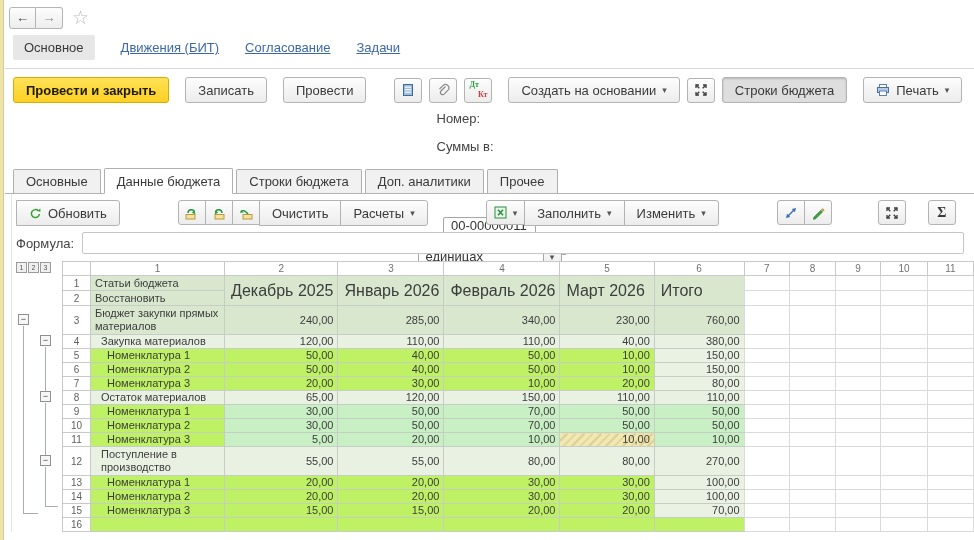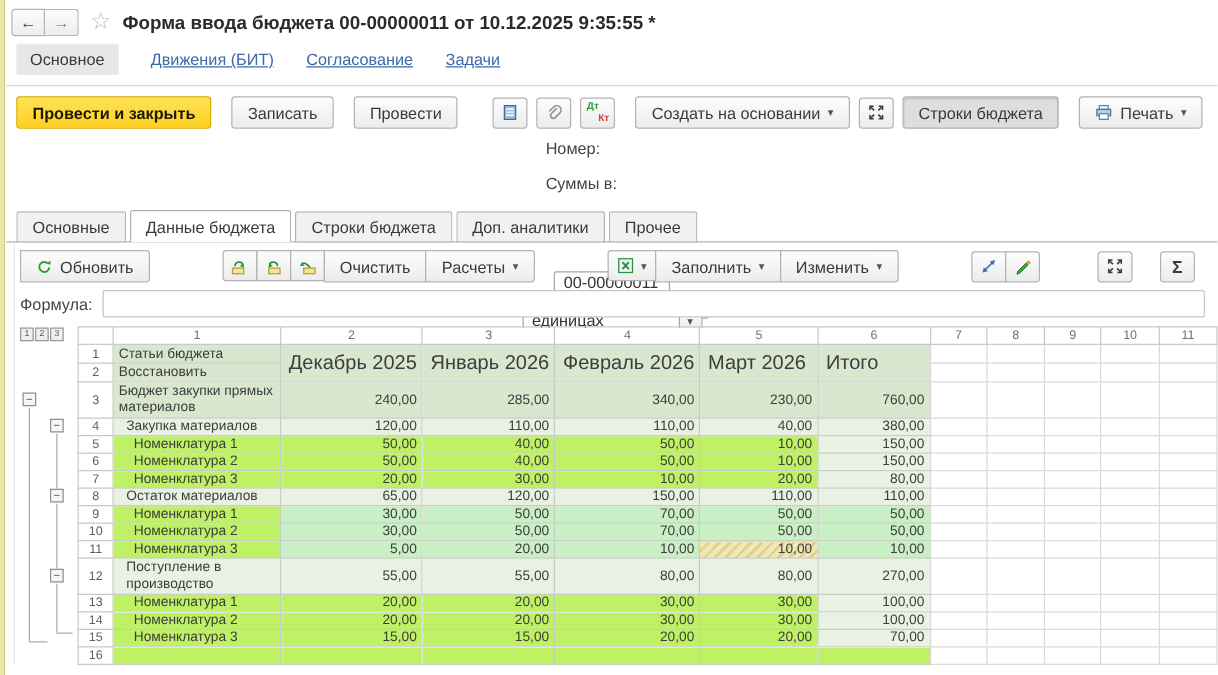--- a/index.html
+++ b/index.html
@@ -28,21 +28,21 @@
   .navtab.active { background:#e7e7e7; padding:5px 11px; border-radius:2px; color:#3a3a3a; }
   .navtab:not(.active) { color:#3b69a8; text-decoration:underline; cursor:pointer; }
 
   
   .toolbar { display:flex; align-items:center; padding:8px 8px 6px 8px; gap:7px; }
   .btn { height:25px; border:1px solid #b3b3b3; border-radius:3px; background:linear-gradient(#fdfdfd,#ececec);
          font-family:inherit; font-size:13px; color:#3a3a3a; padding:12px 12px; display:inline-flex;
          align-items:center; gap:6px; cursor:pointer; white-space:nowrap; }
   .btn.primary { background:linear-gradient(#ffe257,#fed023); border-color:#d6ac00; font-weight:bold; color:#1e1a00; }
   .btn.pressed { background:#dedede; box-shadow:inset 0 1px 2px rgba(0,0,0,.18); }
-  .btn.iconbtn { width:28px; padding:0; justify-content:center; }
+  .btn.iconbtn { width:28px; padding:0; justify-content:center;font-family:Liberation Serif, serif; }
   .arrow { font-size:9px; color:#555; }
   .sp14 { width:14px; } .sp4 { width:2px; }
   .btngroup { display:flex; }
   .btngroup .btn { border-radius:0; margin-left:-1px; }
   .btngroup .btn:first-child { border-radius:3px 0 0 3px; margin-left:0; }
   .btngroup .btn:last-child { border-radius:0 3px 3px 0; }
   .dtkt { position:relative; width:18px; height:18px; font-size:8px; font-weight:bold; line-height:8px; }
   .dtkt .dt { position:absolute; top:0; left:0; color:#2a9d3f; }
   .dtkt .kt { position:absolute; bottom:0; right:0; color:#cc4040; }
 
@@ -68,21 +68,21 @@
 
   
   .tabs { display:flex; align-items:flex-end; height:27px; margin-top:2px; padding-left:8px; border-bottom:1px solid #b3b3b3; }
   .tab { border:1px solid #b0b0b0; border-radius:2px 2px 0 0; background:#f1f1f1; padding:4px 12px 4px 12px;
          font-size:13px; color:#3a3a3a; margin-right:3px; margin-bottom:-1px; cursor:pointer;
          border-bottom:1px solid #b3b3b3; }
   .tab.active { background:#fff; border-bottom:1px solid #fff; padding-top:5px; }
 
   
   .panel { margin-left:6px; border-left:1px solid #e6e6e6; }
-  .gridbar { display:flex; align-items:center; gap:22px; padding:6px 4px 5px 4px; }
+  .gridbar { display:flex; align-items:flex-start; gap:22px; padding:6px 4px 5px 4px; }
   .gridbar .btn { height:25px; }
   .formularow { display:flex; align-items:center; padding:1px 6px 6px 4px; }
   .formularow label { color:#444; margin-right:8px; }
   .formula-input { flex:1; height:22px; border:1px solid #c6c6c6; border-radius:2px; margin-right:4px;
                    font-family:inherit; font-size:13px; padding:0 6px; }
 
   
   .sheet { display:flex; align-items:flex-start; margin:1px 0 0 2px; position:relative; }
   .gutter { width:48px; flex:0 0 48px; position:relative; }
   .glbtns { position:absolute; top:1px; left:2px; display:flex; gap:1px; }
@@ -121,21 +121,20 @@
 <div class="left-stripe"></div>
 
 <div class="window">
 
   <header class="titlebar">
     <div class="navbtns">
       <button class="navbtn"><span>←</span></button>
       <button class="navbtn"><span>→</span></button>
     </div>
     <span class="star">☆</span>
-    <h1 class="title">Форма ввода бюджета 00-00000011 от 10.12.2025 9:35:55 *</h1>
   </header>
 
   <nav class="navtabs">
       <span class="navtab active">Основное</span>
       <a class="navtab">Движения (БИТ)</a>
       <a class="navtab">Согласование</a>
       <a class="navtab">Задачи</a>
     </nav>
 
   <div class="toolbar">

